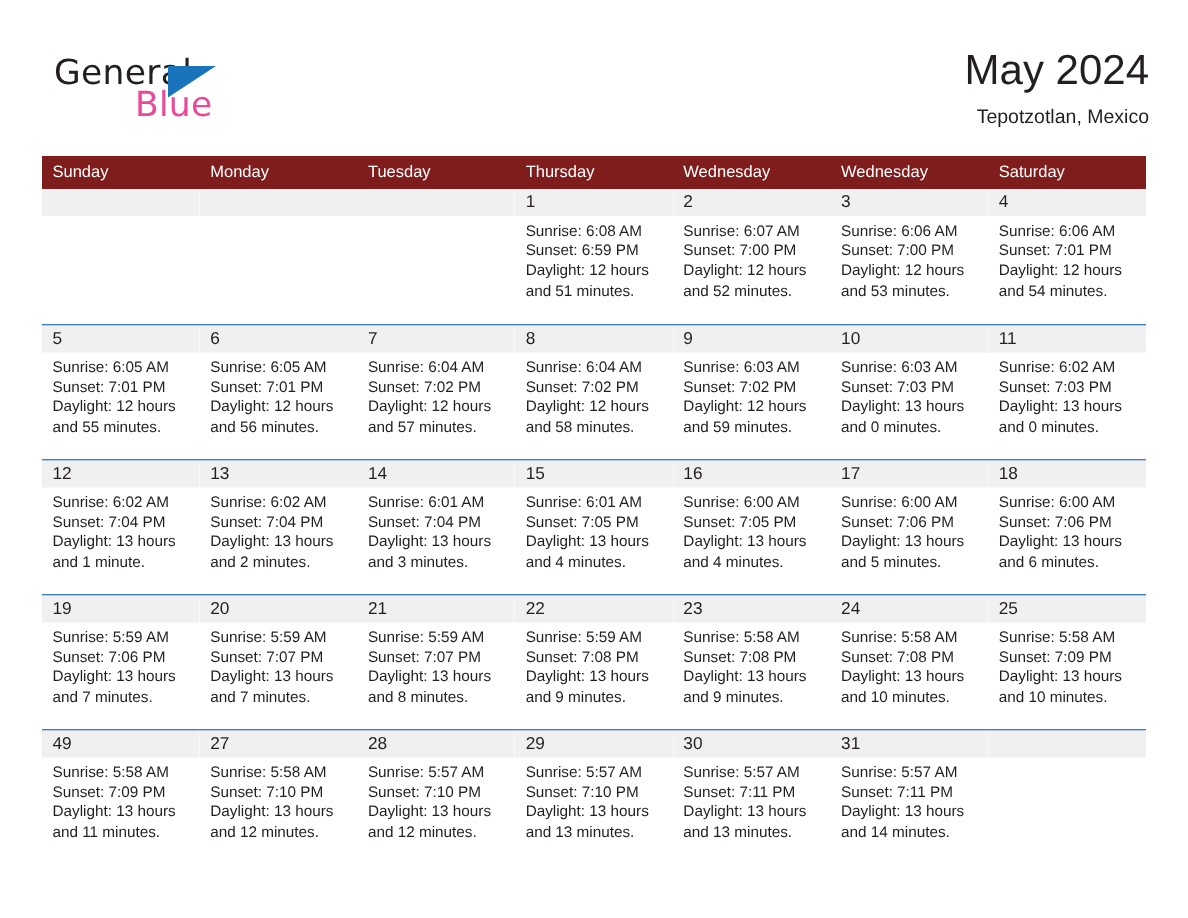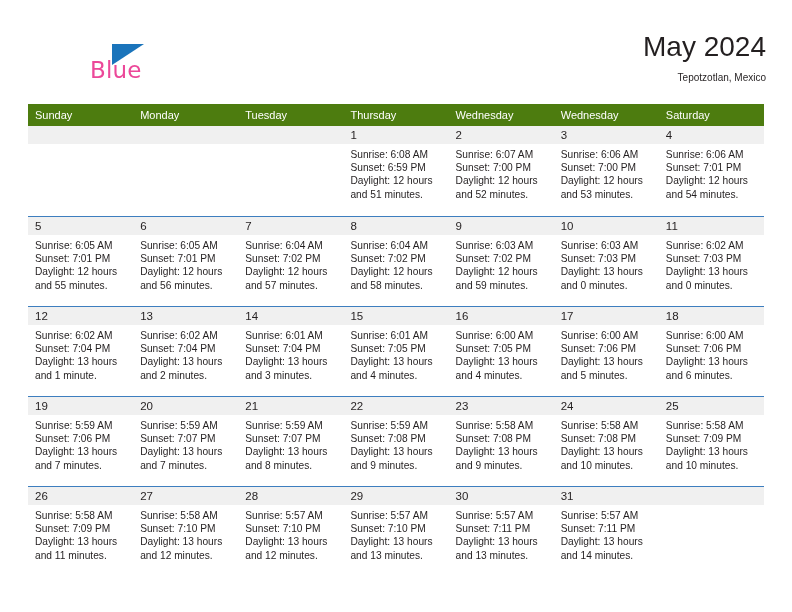--- a/index.html
+++ b/index.html
@@ -75,40 +75,40 @@
   .month-title {
     font-size: 28px;
     font-weight: 400;
     color: #231f20;
     line-height: 34px;
     white-space: nowrap;
     font-family: "Liberation Sans", sans-serif;
   }
   .location-title {
     margin-top: 5px;
-    font-size: 10px;
+    font-size: 13px;
     font-weight: 400;
     color: #231f20;
     line-height: 18px;
     white-space: nowrap;
     font-family: "Liberation Sans", sans-serif;
   }
 
   
   .calendar {
     position: absolute;
     left: 28px;
     top: 104px;
     width: 736px;
   }
   .weekdays {
     display: flex;
     width: 736px;
     height: 22px;
-    background: #4d7c0f;
+    background: #7f1d1d;
   }
   .weekday {
     flex: 1 1 0;
     box-sizing: border-box;
     padding: 4px 0 0 7px;
     font-size: 11px;
     color: #ffffff;
     line-height: 14px;
     white-space: nowrap;
     overflow: hidden;
@@ -153,20 +153,21 @@
   }
 </style>
 </head>
 <body>
 
 <div class="page">
 
   <div class="header">
 
     <div class="logo">
+      <span class="logo-general">General</span>
       <span class="logo-triangle"></span>
       <span class="logo-blue">Blue</span>
     </div>
 
     <div class="title-block">
       <div class="month-title">May 2024</div>
       <div class="location-title">Tepotzotlan, Mexico</div>
     </div>
 
   </div>
@@ -437,21 +438,21 @@
             <div class="day-info">
               <div>Sunrise: 5:58 AM</div>
               <div>Sunset: 7:09 PM</div>
               <div>Daylight: 13 hours</div>
               <div>and 10 minutes.</div>
             </div>
           </div>
         </div>
         <div class="week">
           <div class="daycell">
-            <div class="day-number-band">26</div>
+            <div class="day-number-band">49</div>
             <div class="day-info">
               <div>Sunrise: 5:58 AM</div>
               <div>Sunset: 7:09 PM</div>
               <div>Daylight: 13 hours</div>
               <div>and 11 minutes.</div>
             </div>
           </div>
           <div class="daycell">
             <div class="day-number-band">27</div>
             <div class="day-info">

